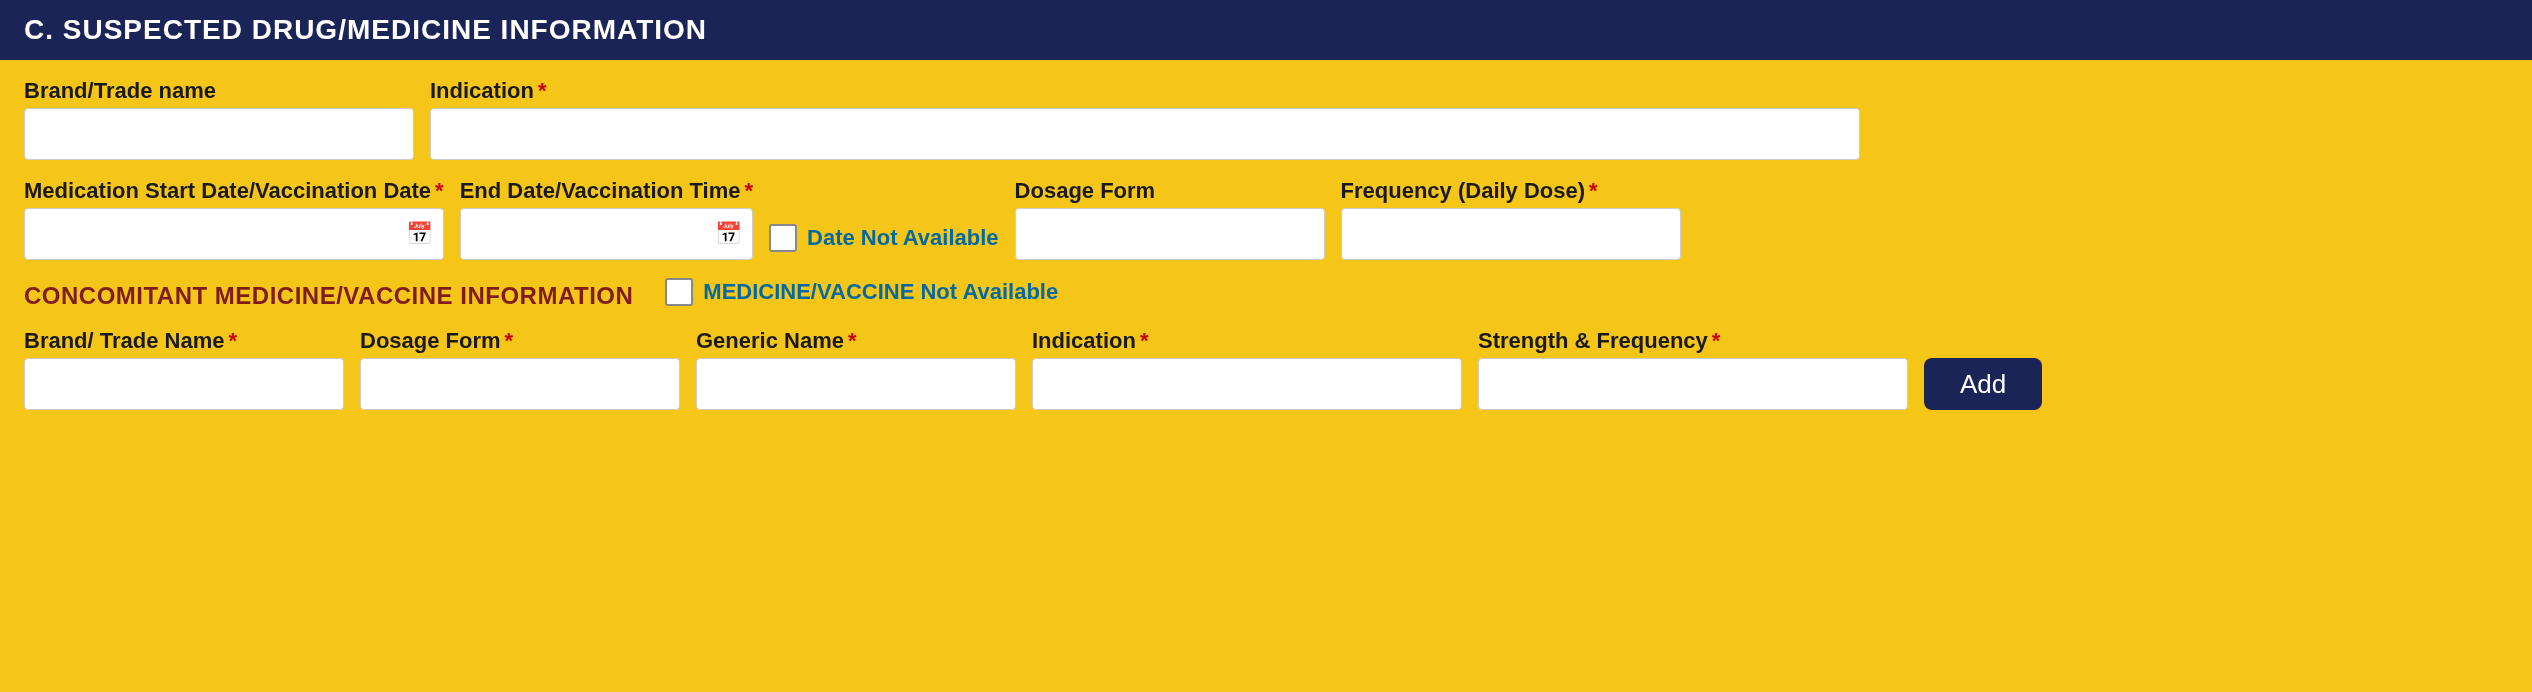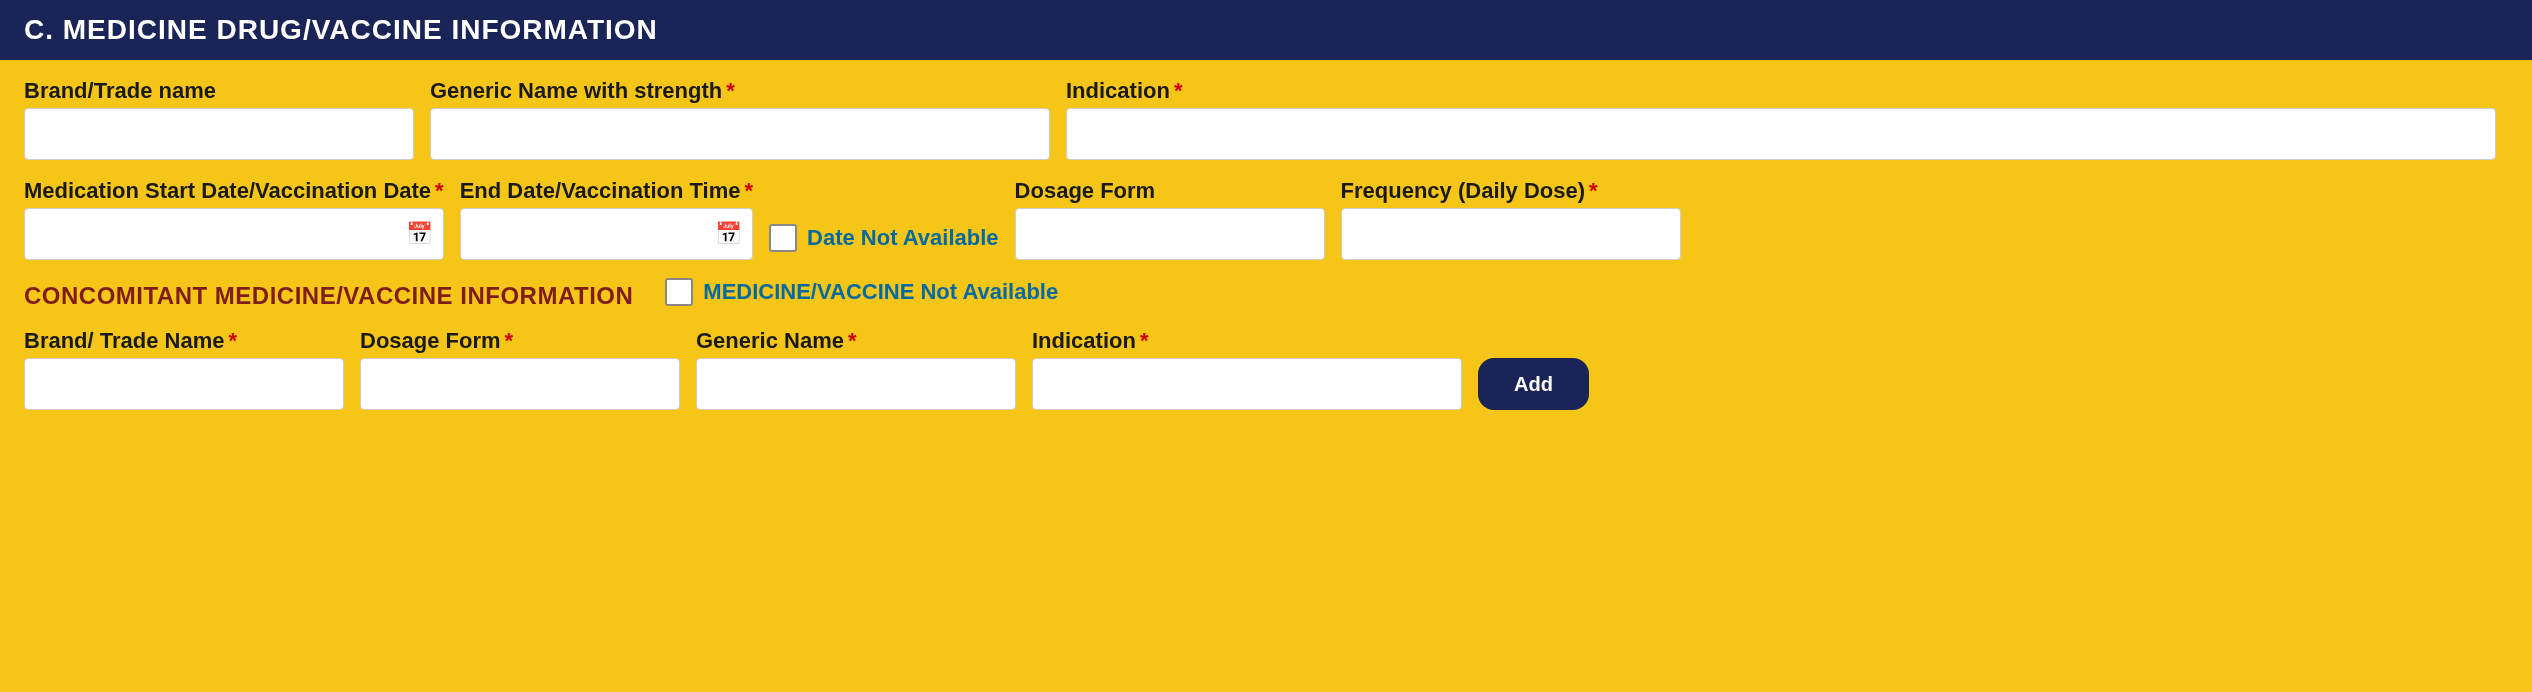--- a/index.html
+++ b/index.html
@@ -113,24 +113,24 @@
       font-size: 24px;
       font-weight: bold;
       color: #7f1d1d;
       letter-spacing: 0.5px;
     }
 
     .add-button {
       background: #1a2456;
       color: #ffffff;
       border: none;
-      border-radius: 16px;
+      border-radius: 8px;
       padding: 12px 36px;
-      font-size: 20px;
-      font-weight: bold;
+      font-size: 26px;
+      font-weight: normal;
       cursor: pointer;
       height: 52px;
       display: flex;
       align-items: center;
       justify-content: center;
       white-space: nowrap;
       align-self: flex-end;
       margin-bottom: 0;
     }
 
@@ -149,37 +149,31 @@
     
     .w-con-brand { width: 320px; }
     .w-con-generic { width: 320px; }
     .w-con-dosage { width: 320px; }
     .w-con-indication { width: 430px; }
     .w-con-strength { width: 430px; }
   </style>
 </head>
 <body>
 
-<div class="section-header">C. MEDICINE DRUG/VACCINE INFORMATION</div>
+<div class="section-header">C. SUSPECTED DRUG/MEDICINE INFORMATION</div>
 
 <div class="section-body">
 
   <div class="form-row">
 
     <div class="form-group">
       <label>Brand/Trade name</label>
       <input type="text" class="w-brand" value="" style="">
     </div>
 
-    <div class="form-group">
-      <label>
-        <span>Generic Name with strength</span><span class="required">*</span>
-      </label>
-      <input type="text" class="w-generic-strength" value="" style="">
-    </div>
 
     <div class="form-group">
       <label>
         <span>Indication</span><span class="required">*</span>
       </label>
       <input type="text" class="w-indication-top" value="" style="">
     </div>
 
   </div>
 
@@ -256,18 +250,24 @@
       <input type="text" class="w-con-generic" value="" style="">
     </div>
 
     <div class="form-group">
       <label>
         <span>Indication</span><span class="required">*</span>
       </label>
       <input type="text" class="w-con-indication" value="" style="">
     </div>
 
+    <div class="form-group">
+      <label>
+        <span>Strength &amp; Frequency</span><span class="required">*</span>
+      </label>
+      <input type="text" class="w-con-strength" value="" style="">
+    </div>
 
     <button class="add-button">Add</button>
 
   </div>
 
 </div>
 
 </body></html>

